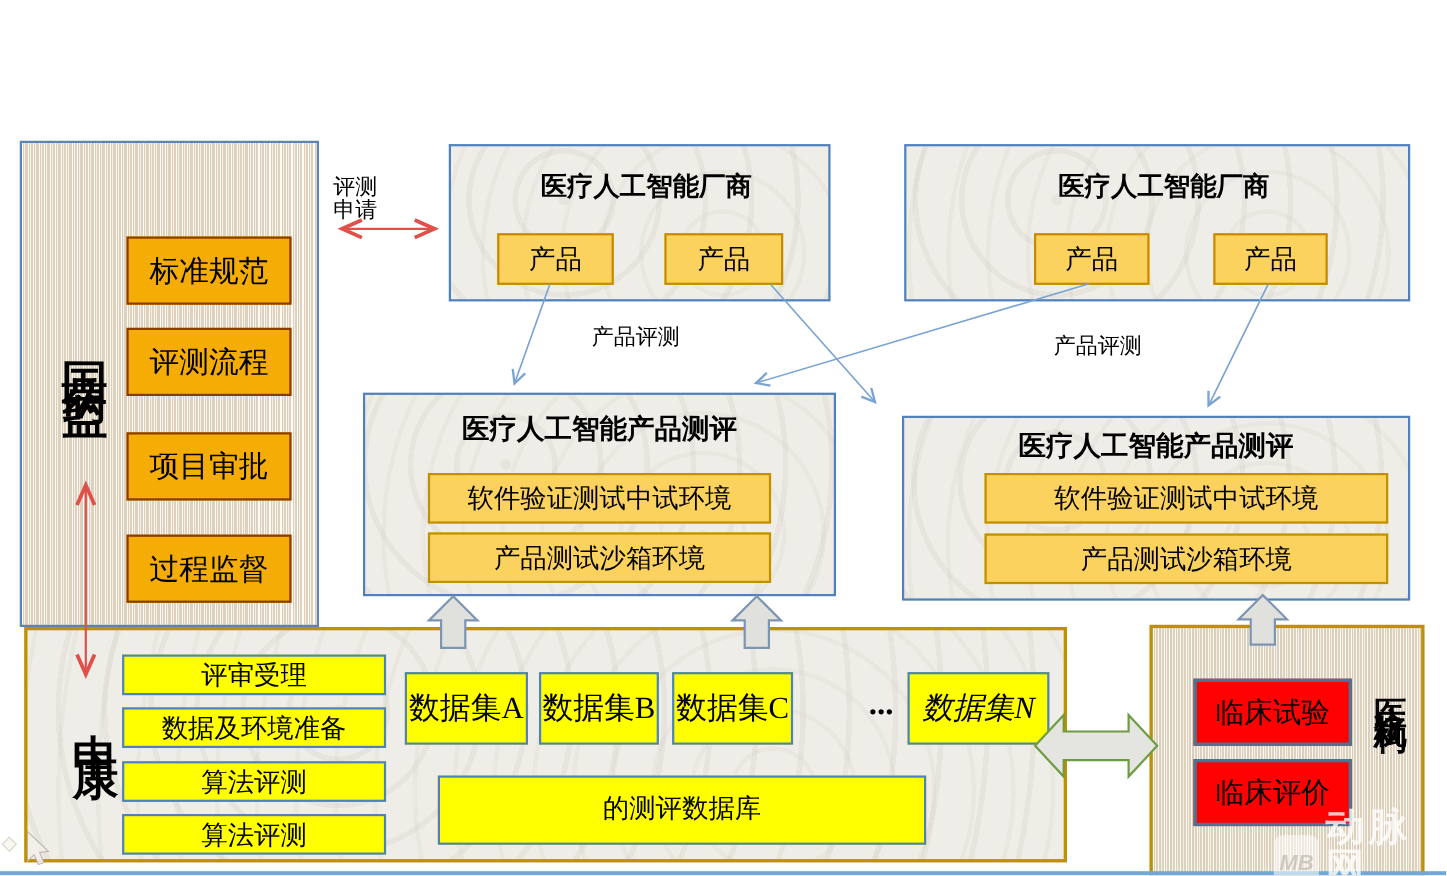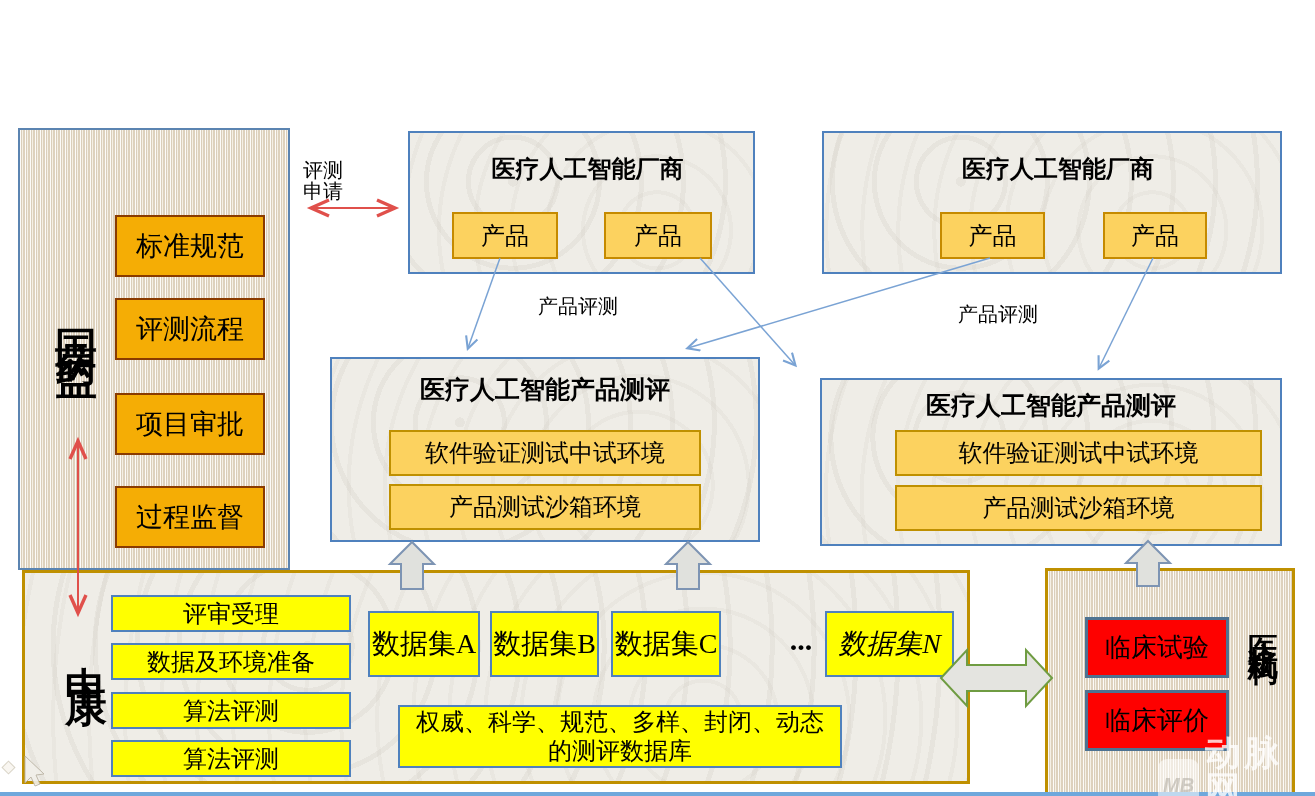--- a/index.html
+++ b/index.html
@@ -139,21 +139,20 @@
     <div id="st0" class="box center step">评审受理</div>
     <div id="st1" class="box center step">数据及环境准备</div>
     <div id="st2" class="box center step">算法评测</div>
     <div id="st3" class="box center step">算法评测</div>
     <div id="ds0" class="box center dataset">数据集A</div>
     <div id="ds1" class="box center dataset">数据集B</div>
     <div id="ds2" class="box center dataset">数据集C</div>
     <div id="ds-ellipsis" class="box">...</div>
     <div id="ds3" class="box center dataset">数据集N</div>
     <div id="dbbox" class="box center">
-      <div>权威、科学、规范、多样、封闭、动态</div>
       <div>的测评数据库</div>
     </div>
   </div>
 
   <div id="hospital" class="box tex-stripe">
     <div id="cl0" class="box center clinical">临床试验</div>
     <div id="cl1" class="box center clinical">临床评价</div>
     <div id="hosp-label" class="box">医疗机构</div>
   </div>
 

